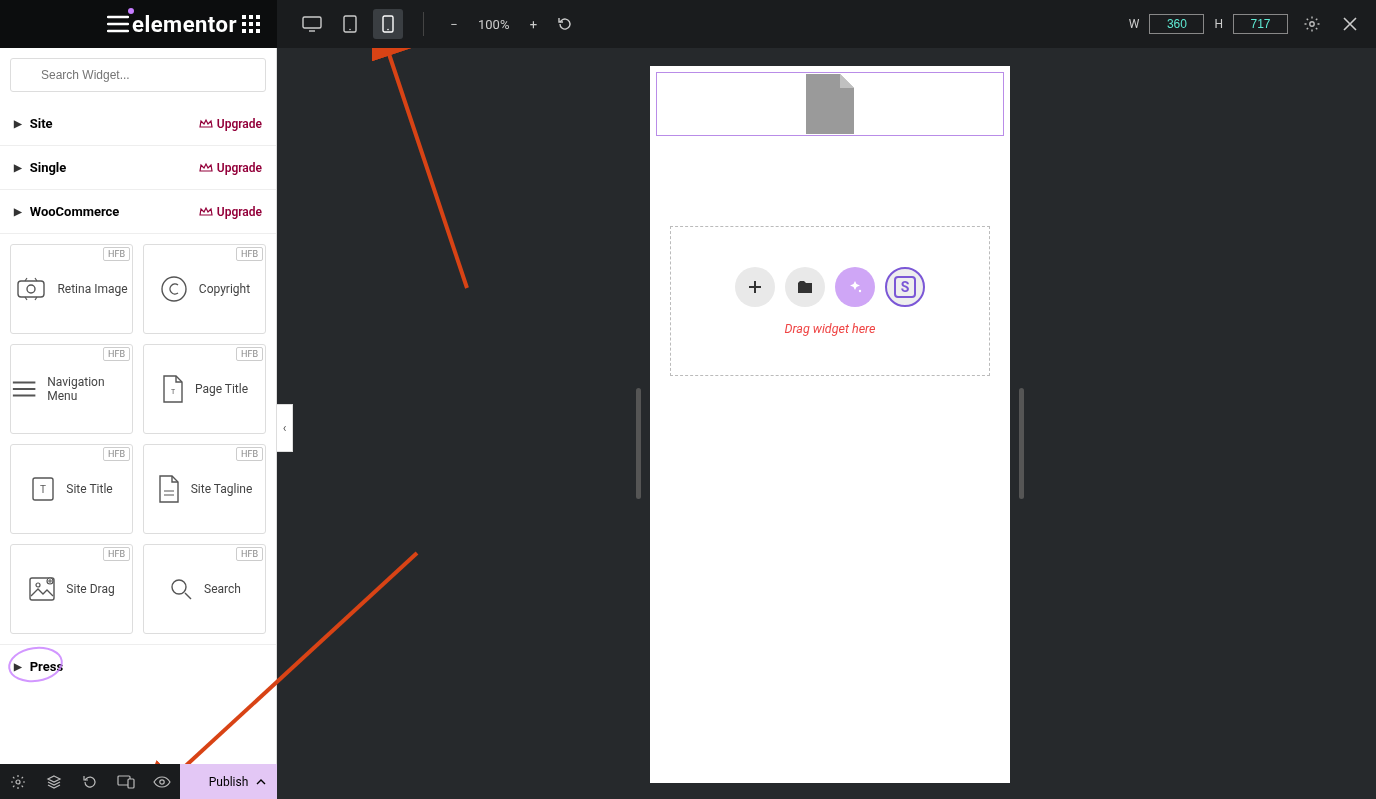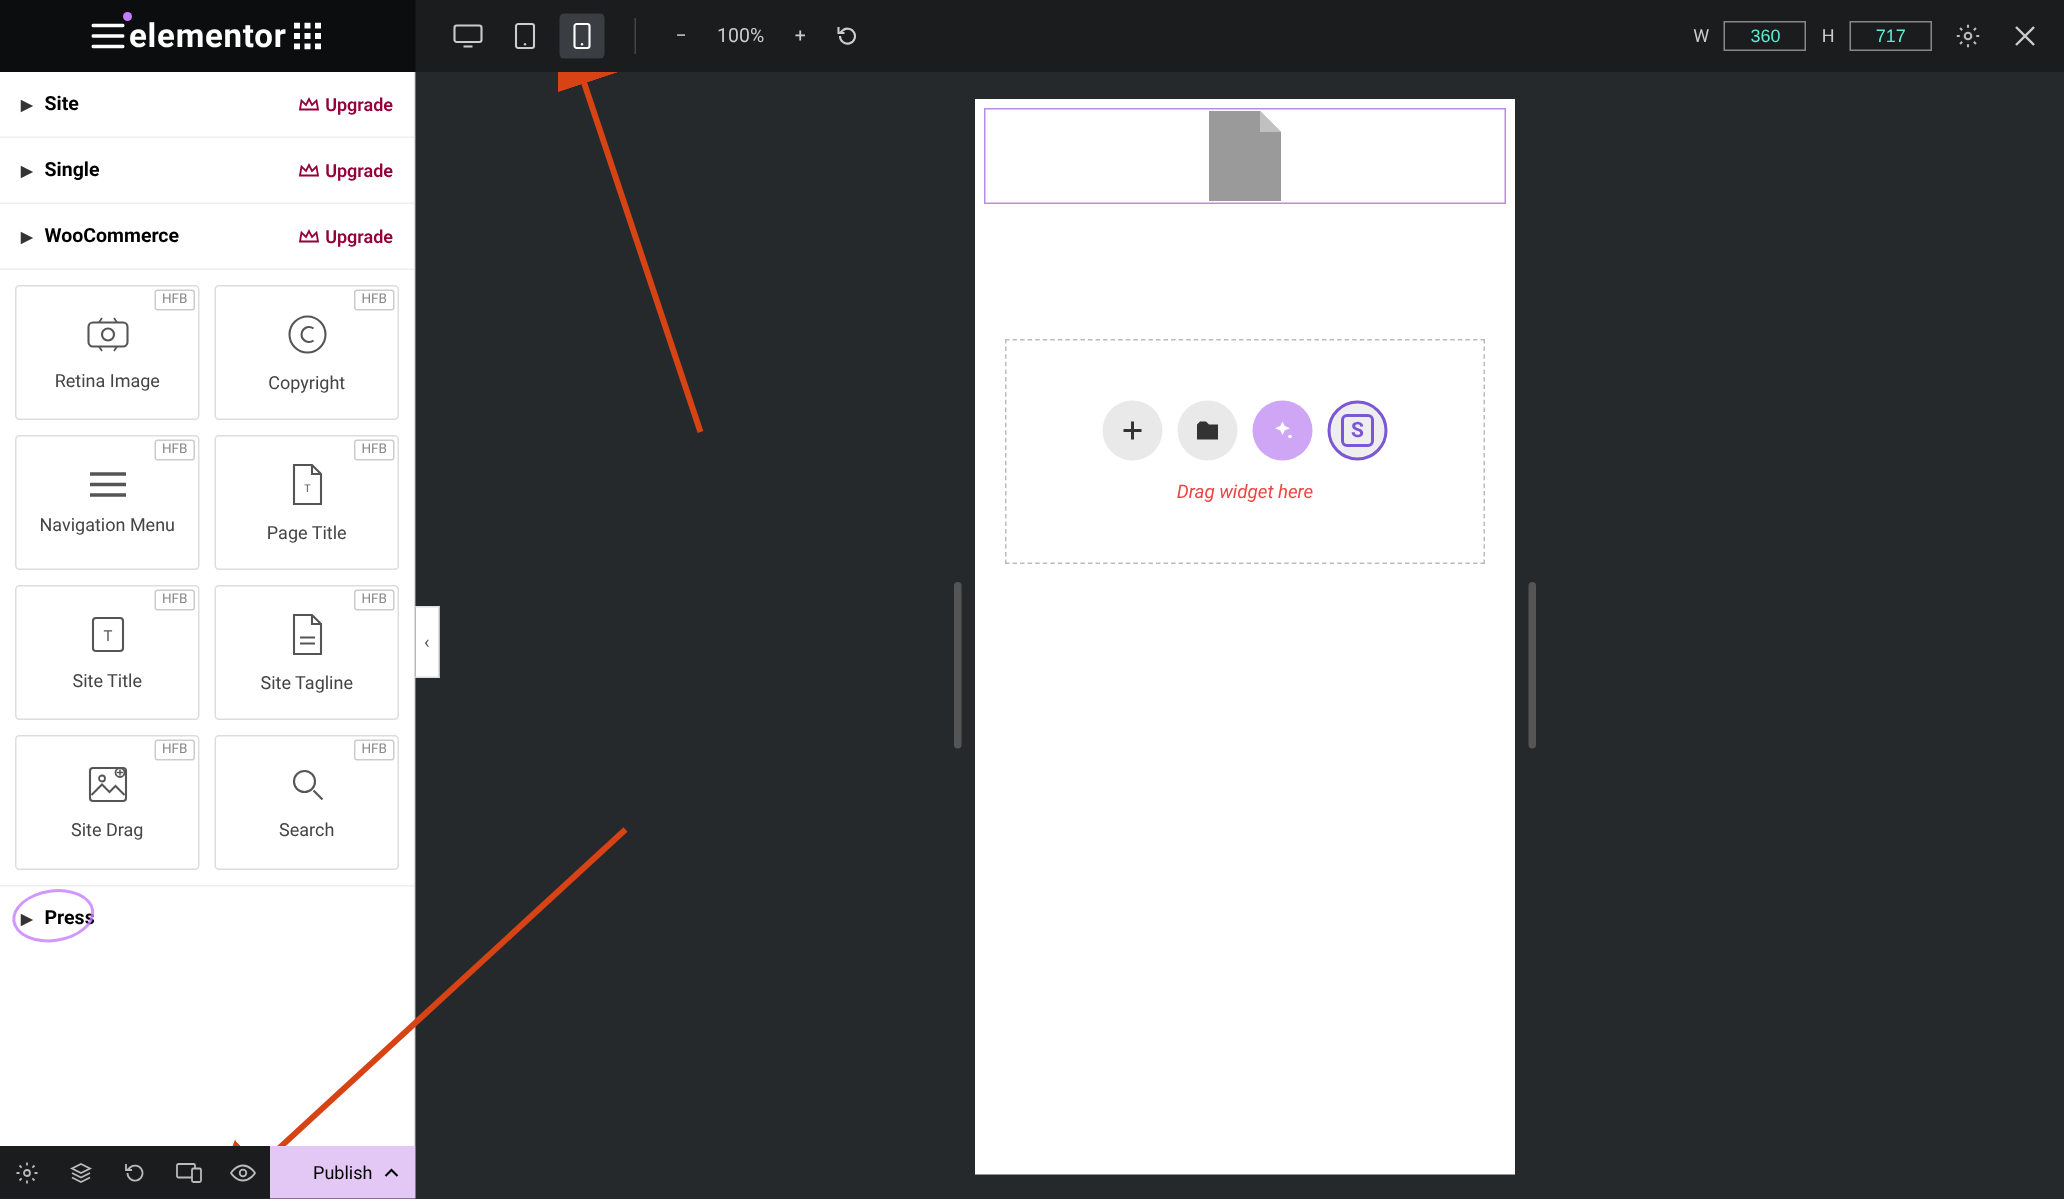--- a/index.html
+++ b/index.html
@@ -1,20 +1,20 @@
 <!DOCTYPE html>
 <html><head>
 <meta charset="utf-8">
 <style>
   * { box-sizing: border-box; margin: 0; padding: 0; }
   html, body { width: 1376px; height: 799px; font-family: -apple-system, BlinkMacSystemFont, "Segoe UI", Roboto, Arial, sans-serif; overflow: hidden; background: #26292c; }
   
   
   .topbar { position: absolute; top: 0; left: 0; right: 0; height: 48px; background: #1a1c1e; display: flex; align-items: center; color: #ddd; z-index: 100; }
-  .left-panel-header { width: 277px; height: 48px; background: #0c0d0e; display: flex; align-items: center; justify-content: center; padding: 0 12px; position: relative; }
+  .left-panel-header { width: 277px; height: 48px; background: #0c0d0e; display: flex; align-items: center; justify-content: flex-end; padding: 0 12px; position: relative; }
   .menu-btn { width: 28px; height: 28px; display: flex; align-items: center; justify-content: center; cursor: pointer; position: relative; }
   .menu-btn::after { content:""; position:absolute; top:-2px; right:-2px; width:6px; height:6px; border-radius:50%; background:#c77dff; }
   .logo { color: #fff; font-weight: 700; font-size: 22px; letter-spacing: .5px; }
   .grid-btn { width: 28px; height: 28px; display:flex; align-items:center; justify-content:center; cursor:pointer; }
   
   .device-controls { display:flex; align-items:center; gap: 8px; padding: 0 20px; }
   .dev-btn { width: 30px; height: 30px; display:flex; align-items:center; justify-content:center; cursor:pointer; border-radius:3px; }
   .dev-btn.active { background:#3a3e42; }
   .vsep { width:1px; height:24px; background:#444; margin: 0 12px; }
   .zoom-group { display:flex; align-items:center; gap:14px; color:#ccc; font-size:13px; }
@@ -31,21 +31,21 @@
   .search-container { position:relative; }
   .search-icon-wrap { position:absolute; left:10px; top:50%; transform:translateY(-50%); color:#aaa; }
   
   .cat-row { display:flex; align-items:center; justify-content:space-between; padding: 14px 14px; border-bottom:1px solid #eee; cursor:pointer; font-size:13px; font-weight:700; color:#000; }
   .cat-left { display:flex; align-items:center; gap:8px; }
   .upgrade-badge { display:flex; align-items:center; gap:4px; color:#93003a; font-size:12px; font-weight:600; }
   .caret { font-size:10px; color:#333; }
   .caret.down { transform:rotate(90deg); display:inline-block; }
   
   .widget-grid { display:grid; grid-template-columns:1fr 1fr; gap:10px; padding:10px; }
-  .widget-card { border:1px solid #ddd; border-radius:3px; height:90px; display:flex; flex-direction:column; align-items:center; justify-content:center; gap:10px; position:relative; cursor:pointer; color:#555; }
+  .widget-card { border:1px solid #ddd; border-radius:3px; height:90px; display:flex; flex-direction:row; align-items:center; justify-content:center; gap:10px; position:relative; cursor:pointer; color:#555; }
   .widget-card .tag { position:absolute; top:2px; right:2px; font-size:9px; border:1px solid #ccc; padding:1px 4px; border-radius:2px; color:#888; background:#fff; }
   .widget-card .wlabel { font-size:12px; color:#444; }
   
   .press-row { display:flex; align-items:center; gap:8px; padding:14px; border-top:1px solid #eee; font-size:13px; font-weight:700; position:relative; }
   .sketch-circle { position:absolute; left:8px; top:2px; width:55px; height:35px; border:2px solid #c77dff; border-radius:50%; transform:rotate(-8deg); pointer-events:none; opacity:.8; }
   
   .promo { padding:10px 14px 16px; font-size:13px; color:#222; background:#fff; }
   .promo .link { color:#93003a; font-weight:700; cursor:pointer; }
   
   
@@ -154,20 +154,31 @@
     </div>
     <div class="close-btn">
       <svg width="14" height="14" viewBox="0 0 14 14">
           <path d="M1 1l12 12M13 1L1 13" stroke="#ccc" stroke-width="1.6"></path>
         </svg>
     </div>
   </div>
 </div>
 
 <div class="sidebar">
+  <div class="search-wrap">
+    <div class="search-container">
+      <span class="search-icon-wrap">
+        <svg width="14" height="14" viewBox="0 0 14 14">
+            <circle cx="6" cy="6" r="4.5" stroke="#bbb" stroke-width="1.3" fill="none"></circle>
+            <path d="M10 10l3 3" stroke="#bbb" stroke-width="1.3"></path>
+          </svg>
+      </span>
+      <input class="search-box" placeholder="Search Widget..." style="">
+    </div>
+  </div>
 
   <div class="cat-row">
     <div class="cat-left">
         <span class="caret">▶</span>
         <span>Site</span>
       </div>
     <div class="upgrade-badge">
       <svg width="14" height="12" viewBox="0 0 14 12">
           <path d="M1 9l1-6 3 3 2-4 2 4 3-3 1 6z" stroke="#93003a" stroke-width="1.2" fill="none"></path>
         </svg>

